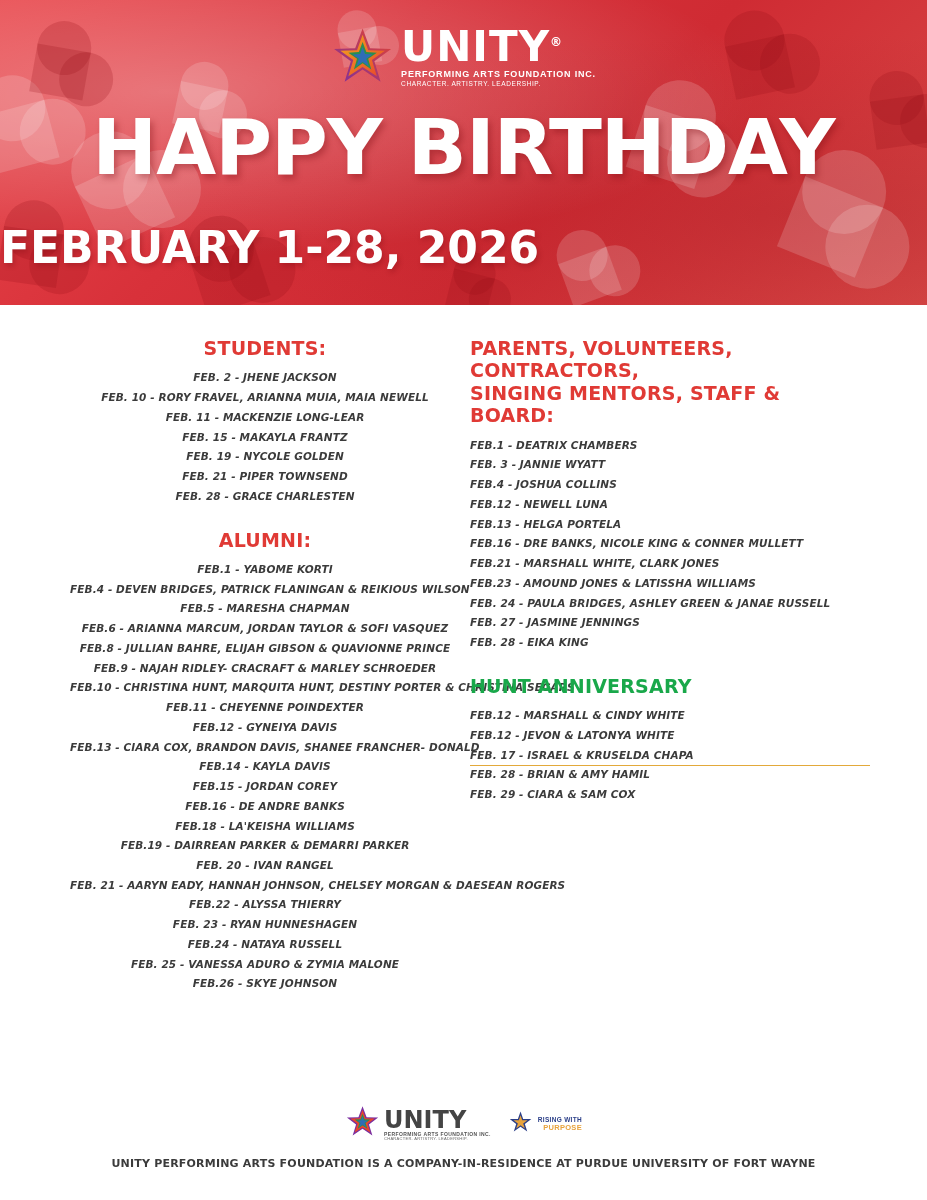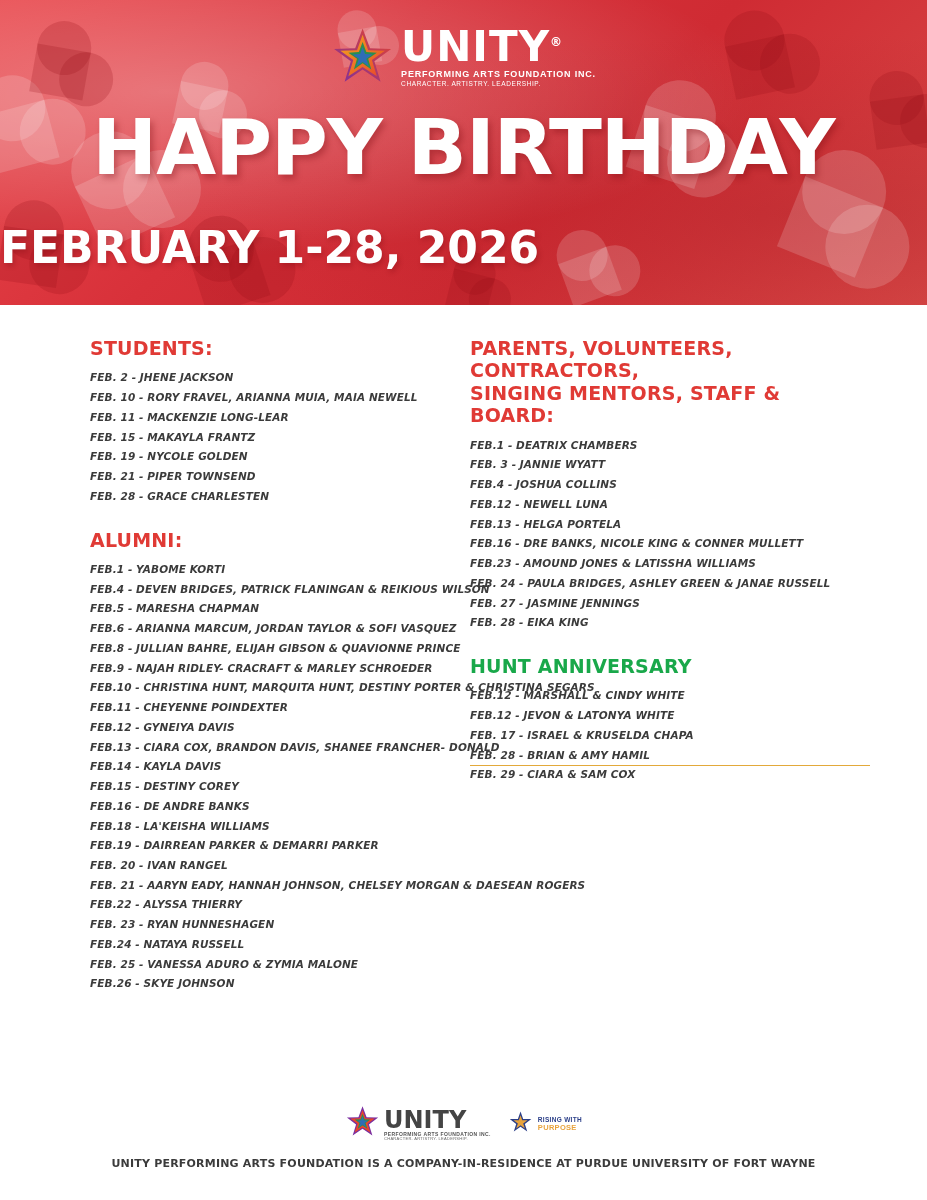--- a/index.html
+++ b/index.html
@@ -71,21 +71,21 @@
     color: #ffffff;
     font-family: "DejaVu Sans", sans-serif;
     font-weight: bold;
     font-size: 44px;
     letter-spacing: 0px;
     text-shadow: 2px 3px 5px rgba(120,10,15,0.3);
   }
 
   
   .content { position: absolute; top: 305px; left: 0; width: 927px; height: 790px; }
-  .col-left { position: absolute; left: 90px; top: 32px; width: 390px; }
+  .col-left { position: absolute; left: 70px; top: 32px; width: 390px; text-align: center; }
   .col-right { position: absolute; left: 470px; top: 32px; width: 400px; }
 
   .sec-head {
     font-family: "DejaVu Sans", sans-serif;
     font-weight: bold;
     font-size: 19px;
     letter-spacing: 0.2px;
     line-height: 1.18;
     margin-bottom: 9px;
   }
@@ -111,21 +111,21 @@
   .footer { position: absolute; left: 0; bottom: 0; width: 927px; height: 105px; }
   .footer-logos {
     position: absolute; left: 50%; top: 10px; transform: translateX(-50%);
     display: flex; align-items: center; gap: 18px;
   }
   .f-logo { display: flex; align-items: center; gap: 5px; }
   .f-unity-text { line-height: 1; color: #3b3b3b; }
   .f-unity-name { font-size: 24px; font-weight: bold; font-family: "DejaVu Sans", sans-serif; color: #444; }
   .f-unity-s1 { font-size: 5px; font-weight: bold; letter-spacing: .4px; color: #555; }
   .f-unity-s2 { font-size: 4px; letter-spacing: .3px; color: #666; }
-  .rising { display: flex; flex-direction: column; align-items: flex-start; line-height: 1; }
+  .rising { display: flex; flex-direction: column; align-items: flex-end; line-height: 1; }
   .rising-t1 { font-size: 6.5px; font-weight: bold; color: #2b3f88; letter-spacing: .3px; }
   .rising-t2 { font-size: 7.5px; font-weight: bold; color: #e8a33d; letter-spacing: .3px; }
   .footer-note {
     position: absolute; left: 0; right: 0; top: 62px;
     text-align: center;
     font-family: "DejaVu Sans", sans-serif;
     font-size: 11px; font-weight: bold; color: #3b3b3b;
     letter-spacing: 0.2px;
   }
 </style>
@@ -199,21 +199,21 @@
           <div class="entry">FEB.4 - DEVEN BRIDGES, PATRICK FLANINGAN &amp; REIKIOUS WILSON</div>
           <div class="entry">FEB.5 - MARESHA CHAPMAN</div>
           <div class="entry">FEB.6 - ARIANNA MARCUM, JORDAN TAYLOR &amp; SOFI VASQUEZ</div>
           <div class="entry">FEB.8 - JULLIAN BAHRE, ELIJAH GIBSON &amp; QUAVIONNE PRINCE</div>
           <div class="entry">FEB.9 - NAJAH RIDLEY- CRACRAFT &amp; MARLEY SCHROEDER</div>
           <div class="entry">FEB.10 - CHRISTINA HUNT, MARQUITA HUNT, DESTINY PORTER &amp; CHRISTINA SEGARS</div>
           <div class="entry">FEB.11 - CHEYENNE POINDEXTER</div>
           <div class="entry">FEB.12 - GYNEIYA DAVIS</div>
           <div class="entry">FEB.13 - CIARA COX, BRANDON DAVIS, SHANEE FRANCHER- DONALD</div>
           <div class="entry">FEB.14 - KAYLA DAVIS</div>
-          <div class="entry">FEB.15 - DESTINY COREY</div>
+          <div class="entry">FEB.15 - JORDAN COREY</div>
           <div class="entry">FEB.16 - DE ANDRE BANKS</div>
           <div class="entry">FEB.18 - LA'KEISHA WILLIAMS</div>
           <div class="entry">FEB.19 - DAIRREAN PARKER &amp; DEMARRI PARKER</div>
           <div class="entry">FEB. 20 - IVAN RANGEL</div>
           <div class="entry">FEB. 21 - AARYN EADY, HANNAH JOHNSON, CHELSEY MORGAN &amp; DAESEAN ROGERS</div>
           <div class="entry">FEB.22 - ALYSSA THIERRY</div>
           <div class="entry">FEB. 23 - RYAN HUNNESHAGEN</div>
           <div class="entry">FEB.24 - NATAYA RUSSELL</div>
           <div class="entry">FEB. 25 - VANESSA ADURO &amp; ZYMIA MALONE</div>
           <div class="entry">FEB.26 - SKYE JOHNSON</div>
@@ -221,20 +221,21 @@
       </div>
     <div class="col-right">
         <div class="block">
           <div class="sec-head red">PARENTS, VOLUNTEERS, CONTRACTORS,<br>SINGING MENTORS, STAFF &amp; BOARD:</div>
           <div class="entry">FEB.1 - DEATRIX CHAMBERS</div>
           <div class="entry">FEB. 3 - JANNIE WYATT</div>
           <div class="entry">FEB.4 - JOSHUA COLLINS</div>
           <div class="entry">FEB.12 - NEWELL LUNA</div>
           <div class="entry">FEB.13 - HELGA PORTELA</div>
           <div class="entry">FEB.16 - DRE BANKS, NICOLE KING &amp; CONNER MULLETT</div>
+          <div class="entry">FEB.21 - MARSHALL WHITE, CLARK JONES</div>
           <div class="entry">FEB.23 - AMOUND JONES &amp; LATISSHA WILLIAMS</div>
           <div class="entry">FEB. 24 - PAULA BRIDGES, ASHLEY GREEN &amp; JANAE RUSSELL</div>
           <div class="entry">FEB. 27 - JASMINE JENNINGS</div>
           <div class="entry">FEB. 28 - EIKA KING</div>
         </div>
         <div class="block">
           <div class="sec-head green">HUNT ANNIVERSARY</div>
           <div class="entry">FEB.12 - MARSHALL &amp; CINDY WHITE</div>
           <div class="entry">FEB.12 - JEVON &amp; LATONYA WHITE</div>
           <div class="entry">FEB. 17 - ISRAEL &amp; KRUSELDA CHAPA</div>

